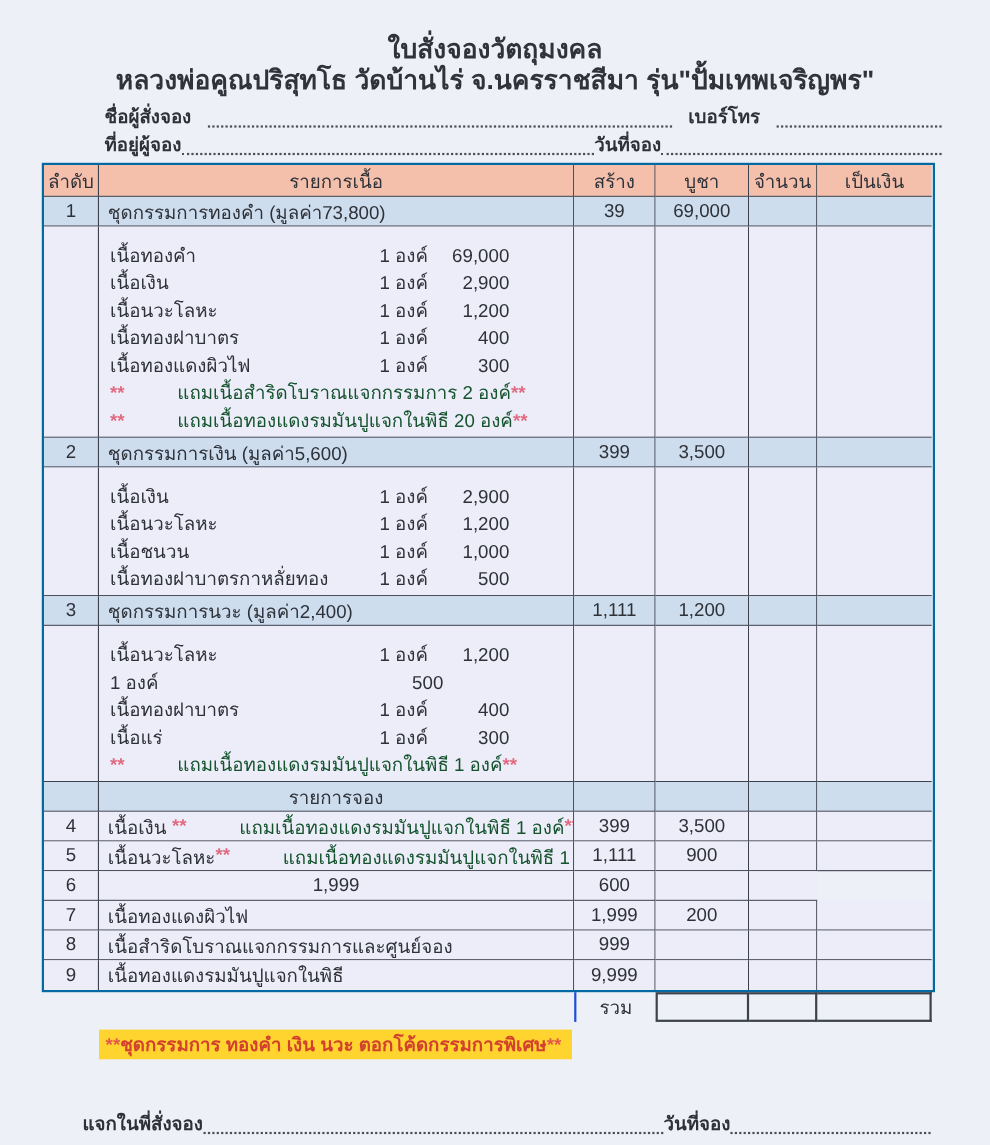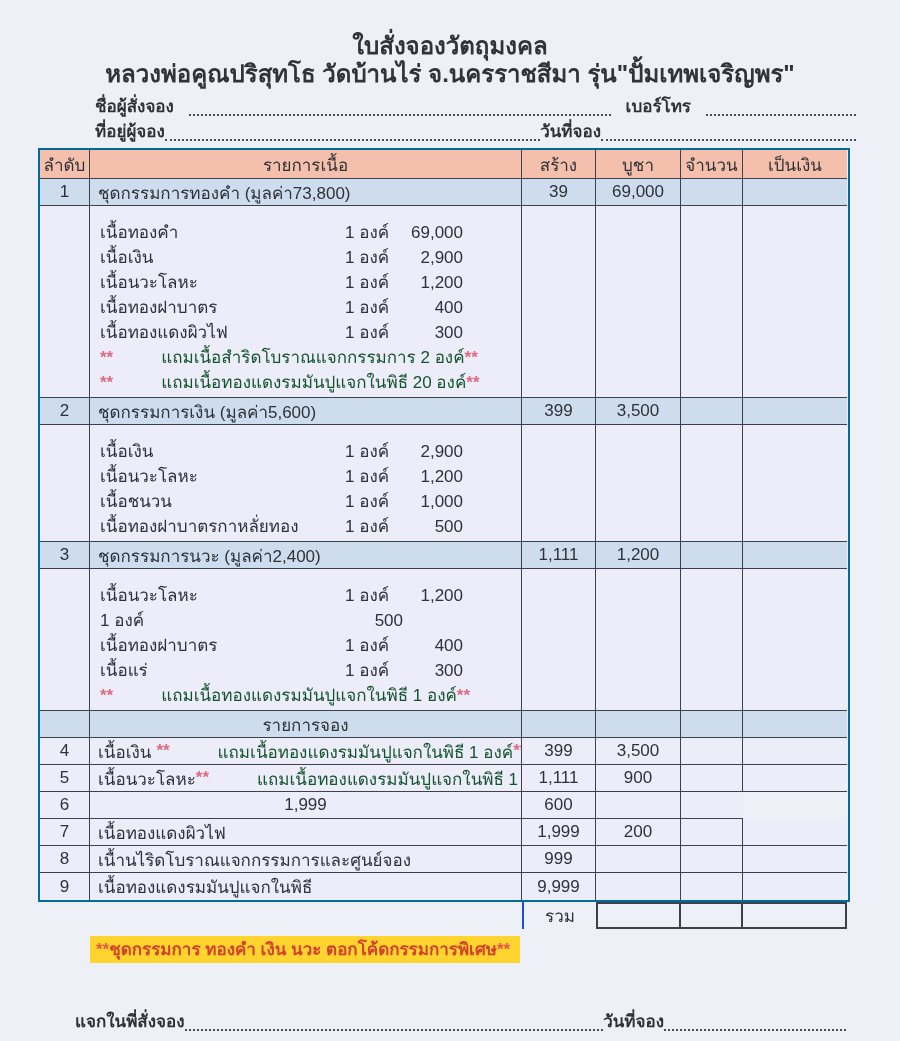--- a/index.html
+++ b/index.html
@@ -278,21 +278,21 @@
     <div class="row brow">
       <div class="cell">7</div>
       <div class="cell left">เนื้อทองแดงผิวไฟ</div>
       <div class="cell">1,999</div>
       <div class="cell">200</div>
       <div class="cell"></div>
       <div class="cell"></div>
     </div>
     <div class="row brow">
       <div class="cell">8</div>
-      <div class="cell left">เนื้านไริดโบราณแจกกรรมการและศูนย์จอง</div>
+      <div class="cell left">เนื้อสำริดโบราณแจกกรรมการและศูนย์จอง</div>
       <div class="cell">999</div>
       <div class="cell"></div>
       <div class="cell"></div>
       <div class="cell"></div>
     </div>
     <div class="row brow lastline">
       <div class="cell">9</div>
       <div class="cell left">เนื้อทองแดงรมมันปูแจกในพิธี</div>
       <div class="cell">9,999</div>
       <div class="cell"></div>

